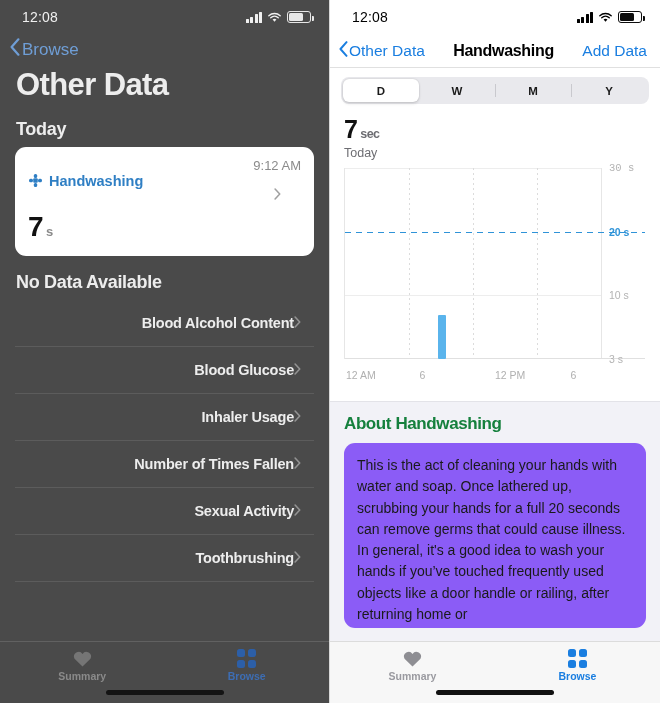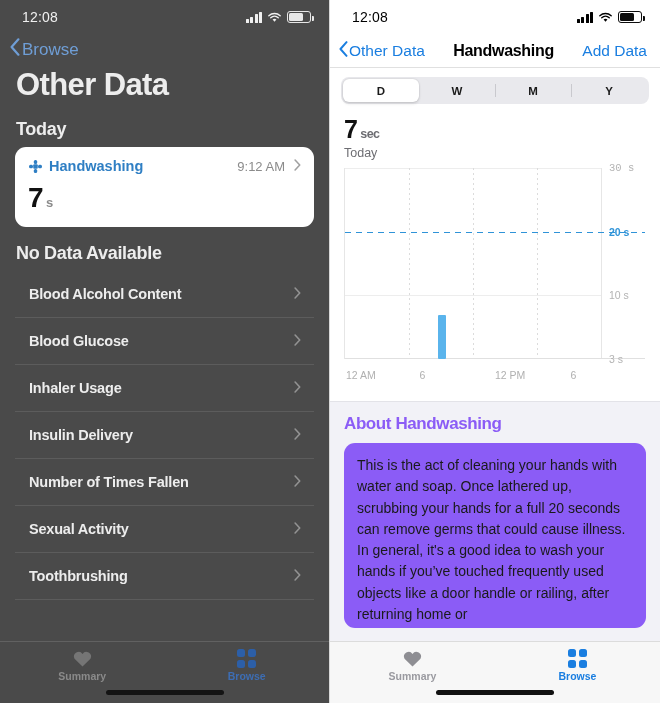--- a/index.html
+++ b/index.html
@@ -47,28 +47,28 @@
   .big-title{ font-size:31px; font-weight:800; letter-spacing:-.6px; padding:6px 16px 0 16px; color:#ededed; }
 
   .sec-head{ font-size:18px; font-weight:800; letter-spacing:-.3px; padding:16px 16px 7px 16px; color:#ededed; }
 
   .card{
     background:#ffffff; margin:0 15px; border-radius:11px; padding:11px 13px 13px 13px;
   }
   .card-top{ display:flex; align-items:center; justify-content:space-between; }
   .card-title{ display:flex; align-items:center; gap:6px; color:#2f7fc4; font-size:14.5px; font-weight:700; }
   .hw-icon{ width:15px; height:15px; display:block; }
-  .card-meta{ display:flex; align-items:center; gap:9px; color:#8b8b8b; font-size:13px; }
+  .card-meta{ display:flex; align-items:center; gap:15px; color:#8b8b8b; font-size:13px;flex-direction:column; }
   .card-meta .chev{ display:block; }
   .card-value{ margin-top:8px; font-size:28px; font-weight:800; color:#111; letter-spacing:-.5px; }
   .card-value .unit{ font-size:13px; font-weight:700; color:#8b8b8b; margin-left:3px; }
 
   .list{ margin:0 15px; border-radius:11px; overflow:hidden; }
   .list-row{
-    display:flex; align-items:center; justify-content:space-between;
+    display:flex; align-items:center; justify-content:flex-end;
     height:47px; padding:0 13px 0 14px;
     border-bottom:1px solid rgba(255,255,255,.10);
   }
   .list-row:last-child{ border-bottom:none; }
   .list-label{ font-size:14.5px; font-weight:700; color:#ededed; letter-spacing:-.2px; }
   .list-row .chev{ display:block; opacity:.5; }
 
   .clip-row{ height:14px; overflow:hidden; }
 
   .tabbar{
@@ -132,21 +132,21 @@
   }
   .bar{ position:absolute; bottom:0; width:8px; background:#5ab4ec; border-radius:1px; }
   .ylab{ position:absolute; right:0; width:42px; text-align:left; font-size:10.5px; color:#b3b3b3; transform:translateY(-50%); padding-left:5px; }
   .ylab.goal-lab{ color:#2f93d8; font-weight:700; }
   .xlab{ position:absolute; bottom:0; font-size:10.5px; color:#b0b0b0; }
 
   .about{
     position:absolute; left:0; right:0; top:401px; bottom:0; background:#f2f2f7;
     border-top:1px solid #e3e3e8; padding:12px 14px 0 14px;
   }
-  .about-h{ font-size:17px; font-weight:800; color:#8b5cf6; letter-spacing:-.4px; margin-bottom:9px; }
+  .about-h{ font-size:17px; font-weight:800; color:#15803d; letter-spacing:-.4px; margin-bottom:9px; }
   .about-card{
     background:#8b5cf6; border-radius:11px; padding:12px 13px 0 13px;
     height:185px; overflow:hidden;
   }
   .about-card p{ font-size:14px; line-height:1.52; color:#1a1a1a; }
 </style>
 </head>
 <body>
 
 <div class="screens">
@@ -235,26 +235,20 @@
               <path d="M1.2 1.2 6.6 7l-5.4 5.8" stroke="#dcdcdc" stroke-width="1.8" fill="none" stroke-linecap="round" stroke-linejoin="round"></path>
             </svg></span>
       </div>
       <div class="list-row">
         <span class="list-label">Inhaler Usage</span>
         <span class="chev"><svg viewBox="0 0 8 14" width="7" height="12">
               <path d="M1.2 1.2 6.6 7l-5.4 5.8" stroke="#dcdcdc" stroke-width="1.8" fill="none" stroke-linecap="round" stroke-linejoin="round"></path>
             </svg></span>
       </div>
       <div class="list-row">
-        <span class="list-label">Insulin Delivery</span>
-        <span class="chev"><svg viewBox="0 0 8 14" width="7" height="12">
-              <path d="M1.2 1.2 6.6 7l-5.4 5.8" stroke="#dcdcdc" stroke-width="1.8" fill="none" stroke-linecap="round" stroke-linejoin="round"></path>
-            </svg></span>
-      </div>
-      <div class="list-row">
         <span class="list-label">Number of Times Fallen</span>
         <span class="chev"><svg viewBox="0 0 8 14" width="7" height="12">
               <path d="M1.2 1.2 6.6 7l-5.4 5.8" stroke="#dcdcdc" stroke-width="1.8" fill="none" stroke-linecap="round" stroke-linejoin="round"></path>
             </svg></span>
       </div>
       <div class="list-row">
         <span class="list-label">Sexual Activity</span>
         <span class="chev"><svg viewBox="0 0 8 14" width="7" height="12">
               <path d="M1.2 1.2 6.6 7l-5.4 5.8" stroke="#dcdcdc" stroke-width="1.8" fill="none" stroke-linecap="round" stroke-linejoin="round"></path>
             </svg></span>

